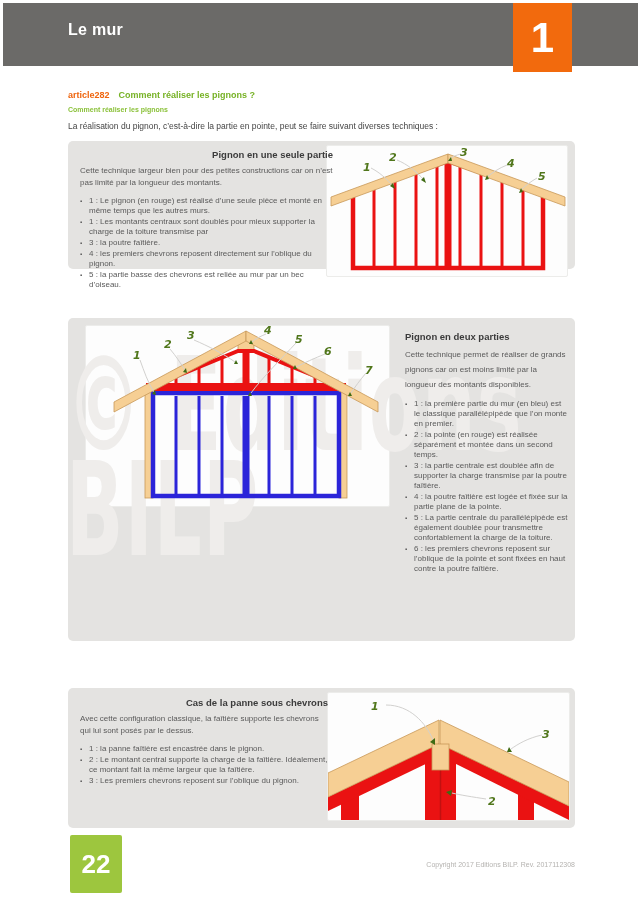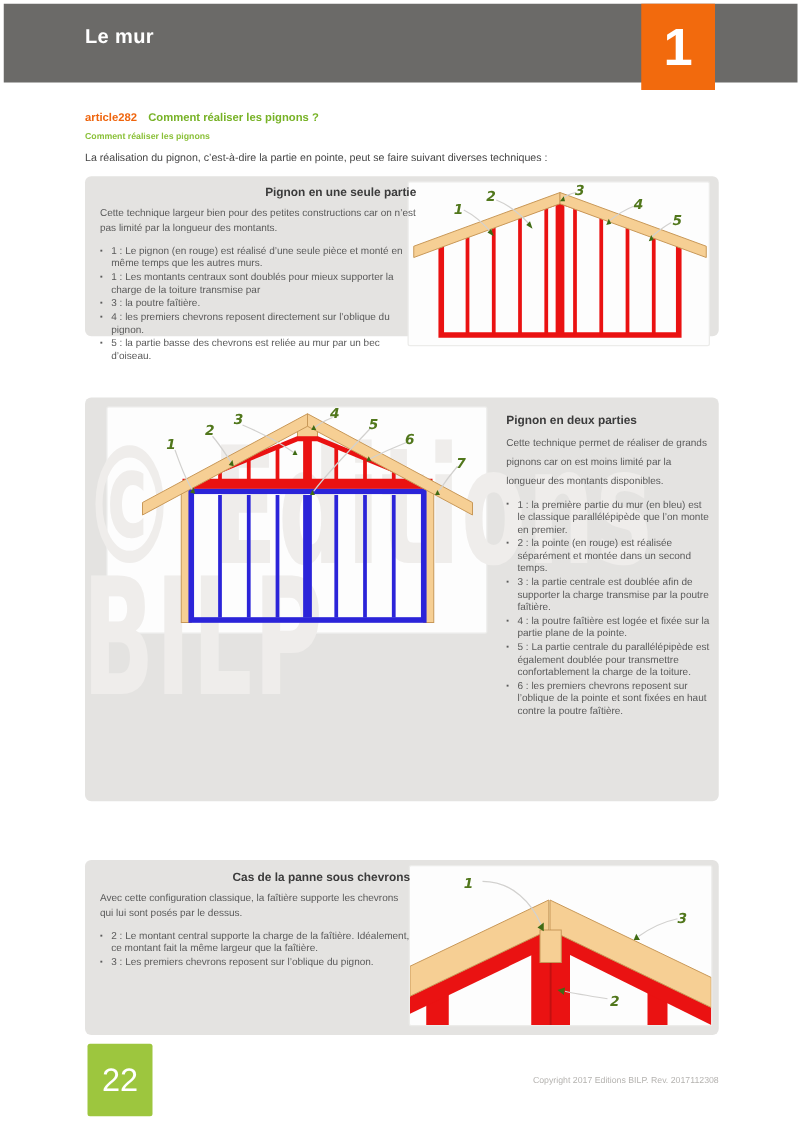--- a/index.html
+++ b/index.html
@@ -58,21 +58,21 @@
   .watermark{position:absolute;left:66px;top:0;z-index:5;pointer-events:none;
     font-family:"DejaVu Sans",sans-serif;font-weight:bold;color:#efedeb;white-space:nowrap;}
   .watermark span{position:absolute;left:0;font-size:130px;line-height:1;
     transform:scaleX(0.58);transform-origin:left top;letter-spacing:2px;}
   .wm-line1{top:340px;}
   .wm-line2{top:445px;}
   
   .page-number-badge{
     position:absolute;left:70px;top:835px;width:52px;height:58px;background:#9dc63e;border-radius:2px;
     display:flex;align-items:center;justify-content:center;
-    color:#ffffff;font-size:26px;font-weight:normal;
+    color:#ffffff;font-size:26px;font-weight:bold;
   }
   .copyright{position:absolute;right:65px;top:861px;font-size:7px;color:#b5b3b0;}
 </style>
 </head>
 <body>
 
 <div class="header-bar">
   <span class="page-title">Le mur</span>
 </div>
 <div class="chapter-badge">1</div>
@@ -208,20 +208,21 @@
         <li>6 : les premiers chevrons reposent sur l’oblique de la pointe et sont fixées en haut contre la poutre faîtière.</li>
       </ul>
   </div>
 </div>
 
 <div class="section" id="section-3">
   <div class="sec-text">
     <div class="sec-title">Cas de la panne sous chevrons</div>
     <div class="sec-intro">Avec cette configuration classique, la faîtière supporte les chevrons qui lui sont posés par le dessus.</div>
     <ul class="bullets">
+        <li>1 : la panne faîtière est encastrée dans le pignon.</li>
         <li>2 : Le montant central supporte la charge de la faîtière. Idéalement, ce montant fait la même largeur que la faîtière.</li>
         <li>3 : Les premiers chevrons reposent sur l’oblique du pignon.</li>
       </ul>
   </div>
   <div class="figure" id="fig-3">
     <svg width="241" height="127" viewBox="0 0 241 127">
 
       <rect x="13" y="100" width="18" height="27" class="redf"></rect>
       <rect x="190" y="93" width="16" height="34" class="redf"></rect>
 

